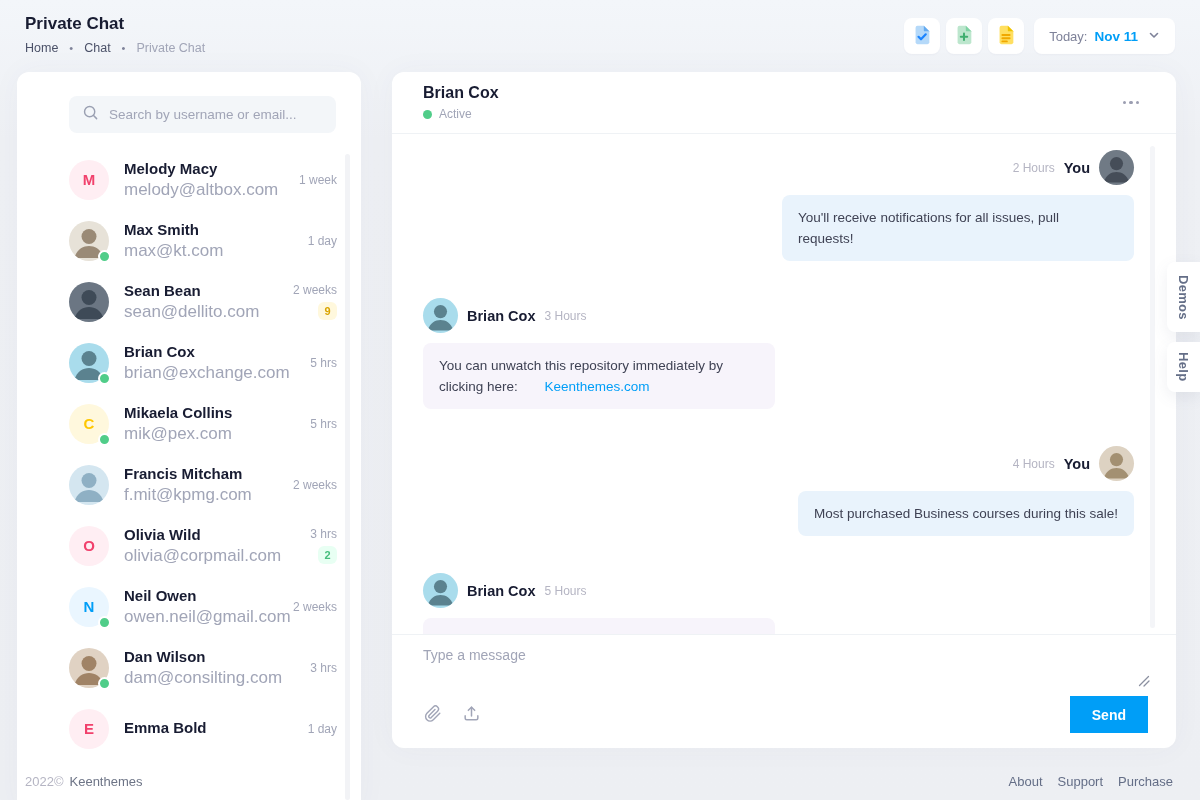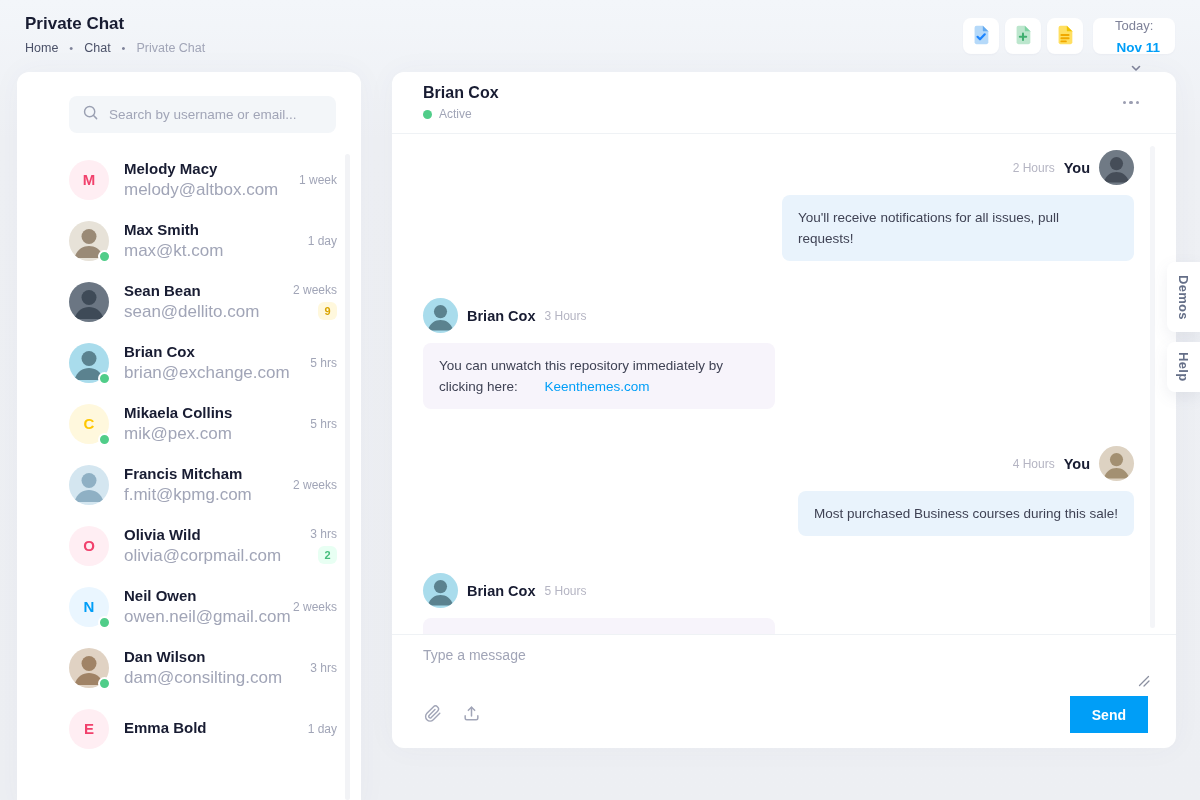--- a/index.html
+++ b/index.html
@@ -21,23 +21,23 @@
 
   .toolbar { position:absolute; right:25px; top:18px; display:flex; align-items:center; gap:6px; }
   .icon-btn {
     width:36px; height:36px; background:#ffffff; border:none; border-radius:8px;
     display:flex; align-items:center; justify-content:center; cursor:pointer;
     box-shadow:0 1px 2px rgba(76,87,125,.04);
   }
   .date-btn {
     height:36px; margin-left:4px; padding:0 15px; background:#ffffff; border:none; border-radius:8px;
     display:flex; align-items:center; gap:7px; cursor:pointer; font-family:inherit;
-    font-size:13px; font-weight:500; color:#7e8299; box-shadow:0 1px 2px rgba(76,87,125,.04);flex-direction:column;
-  }
-  .date-btn .date-val { color:#009ef7; font-weight:700; font-size:13.5px;margin-left:8px; }
+    font-size:13px; font-weight:500; color:#7e8299; box-shadow:0 1px 2px rgba(76,87,125,.04);
+  }
+  .date-btn .date-val { color:#009ef7; font-weight:700; font-size:13.5px; }
   .date-btn svg { margin-left:3px; }
 
   
   .card { position:absolute; top:72px; background:#fff; border-radius:12px; box-shadow:0 0 30px rgba(76,87,125,.04); }
   .contacts-card { left:17px; width:344px; height:740px; overflow:hidden;padding-left:28px; }
   .chat-card { left:392px; width:784px; height:676px; }
 
   
   .search-box {
     margin:24px 25px 8px 24px; height:37px; background:#f3f6f9; border-radius:8px;
@@ -436,14 +436,25 @@
         <button class="send-btn">Send</button>
       </div>
     </div>
   </main>
 
   <div id="side-tabs">
       <div class="side-tab">Demos</div>
       <div class="side-tab">Help</div>
     </div>
 
+  <footer class="footer">
+    <div class="copyright">
+      <span class="copy-year">2022©</span>
+      <span class="copy-brand">Keenthemes</span>
+    </div>
+    <div class="footer-links" id="footer-links">
+        <span>About</span>
+        <span>Support</span>
+        <span>Purchase</span>
+      </div>
+  </footer>
 
 </div>
 
 </body></html>

